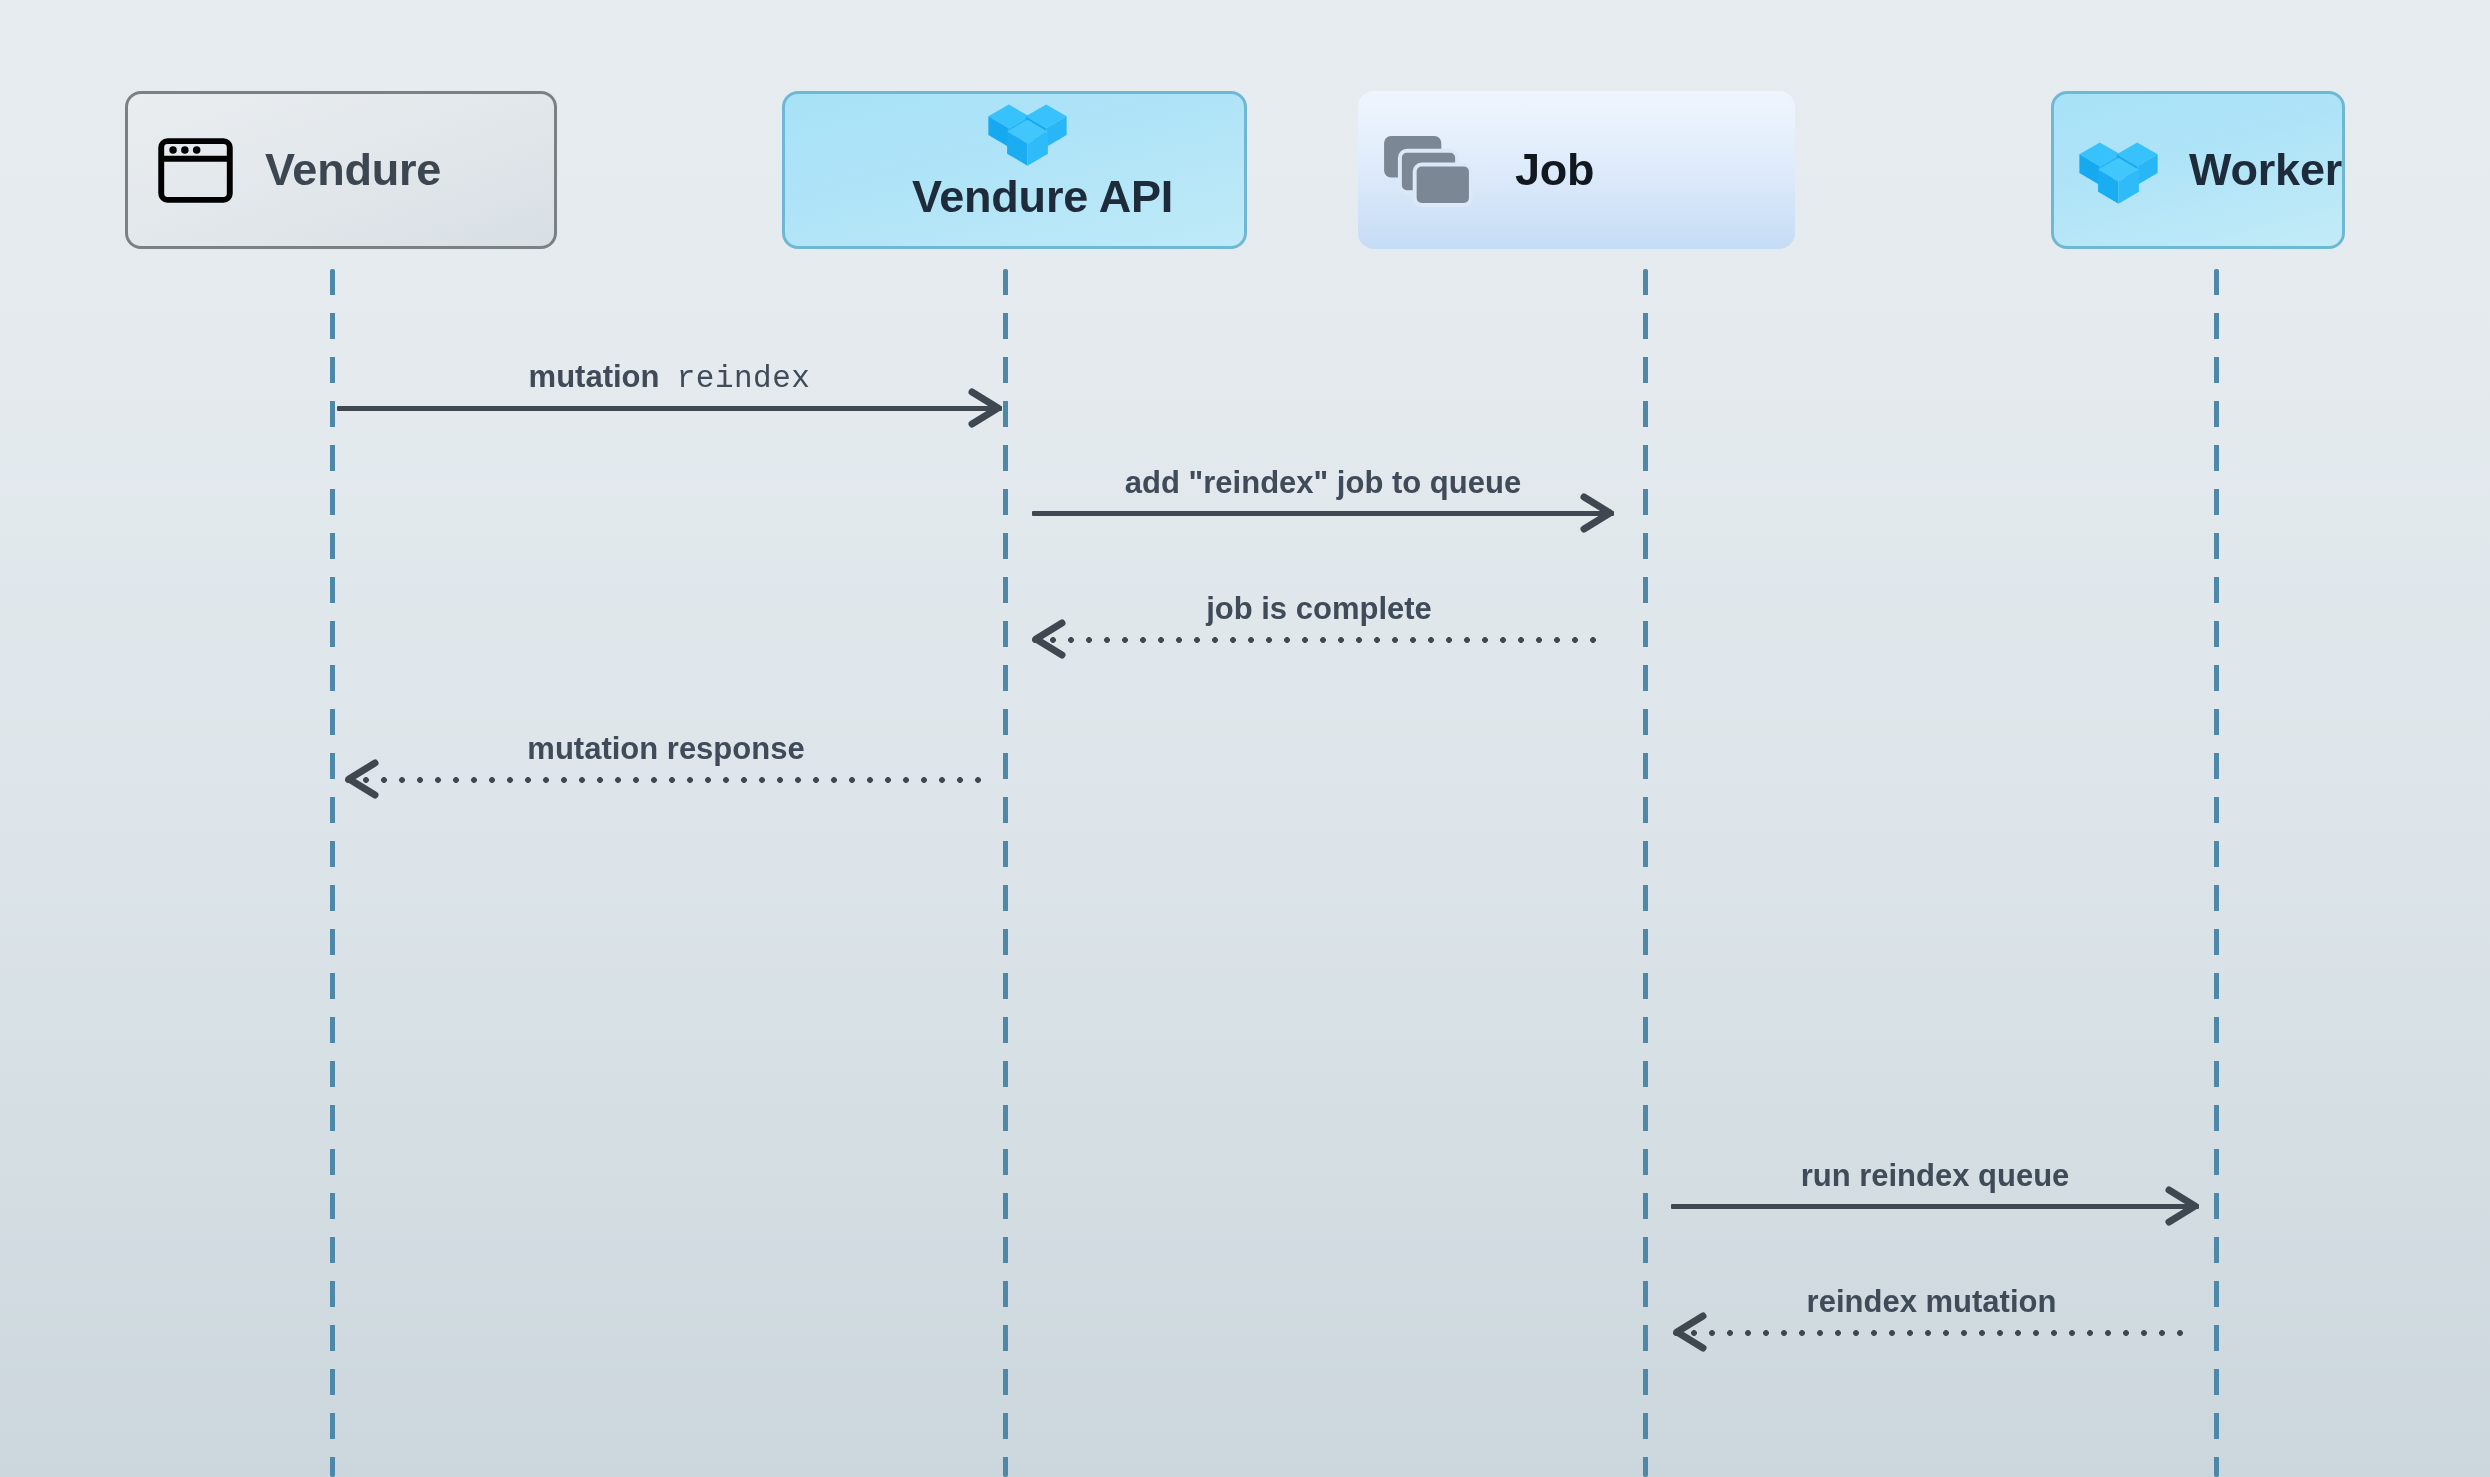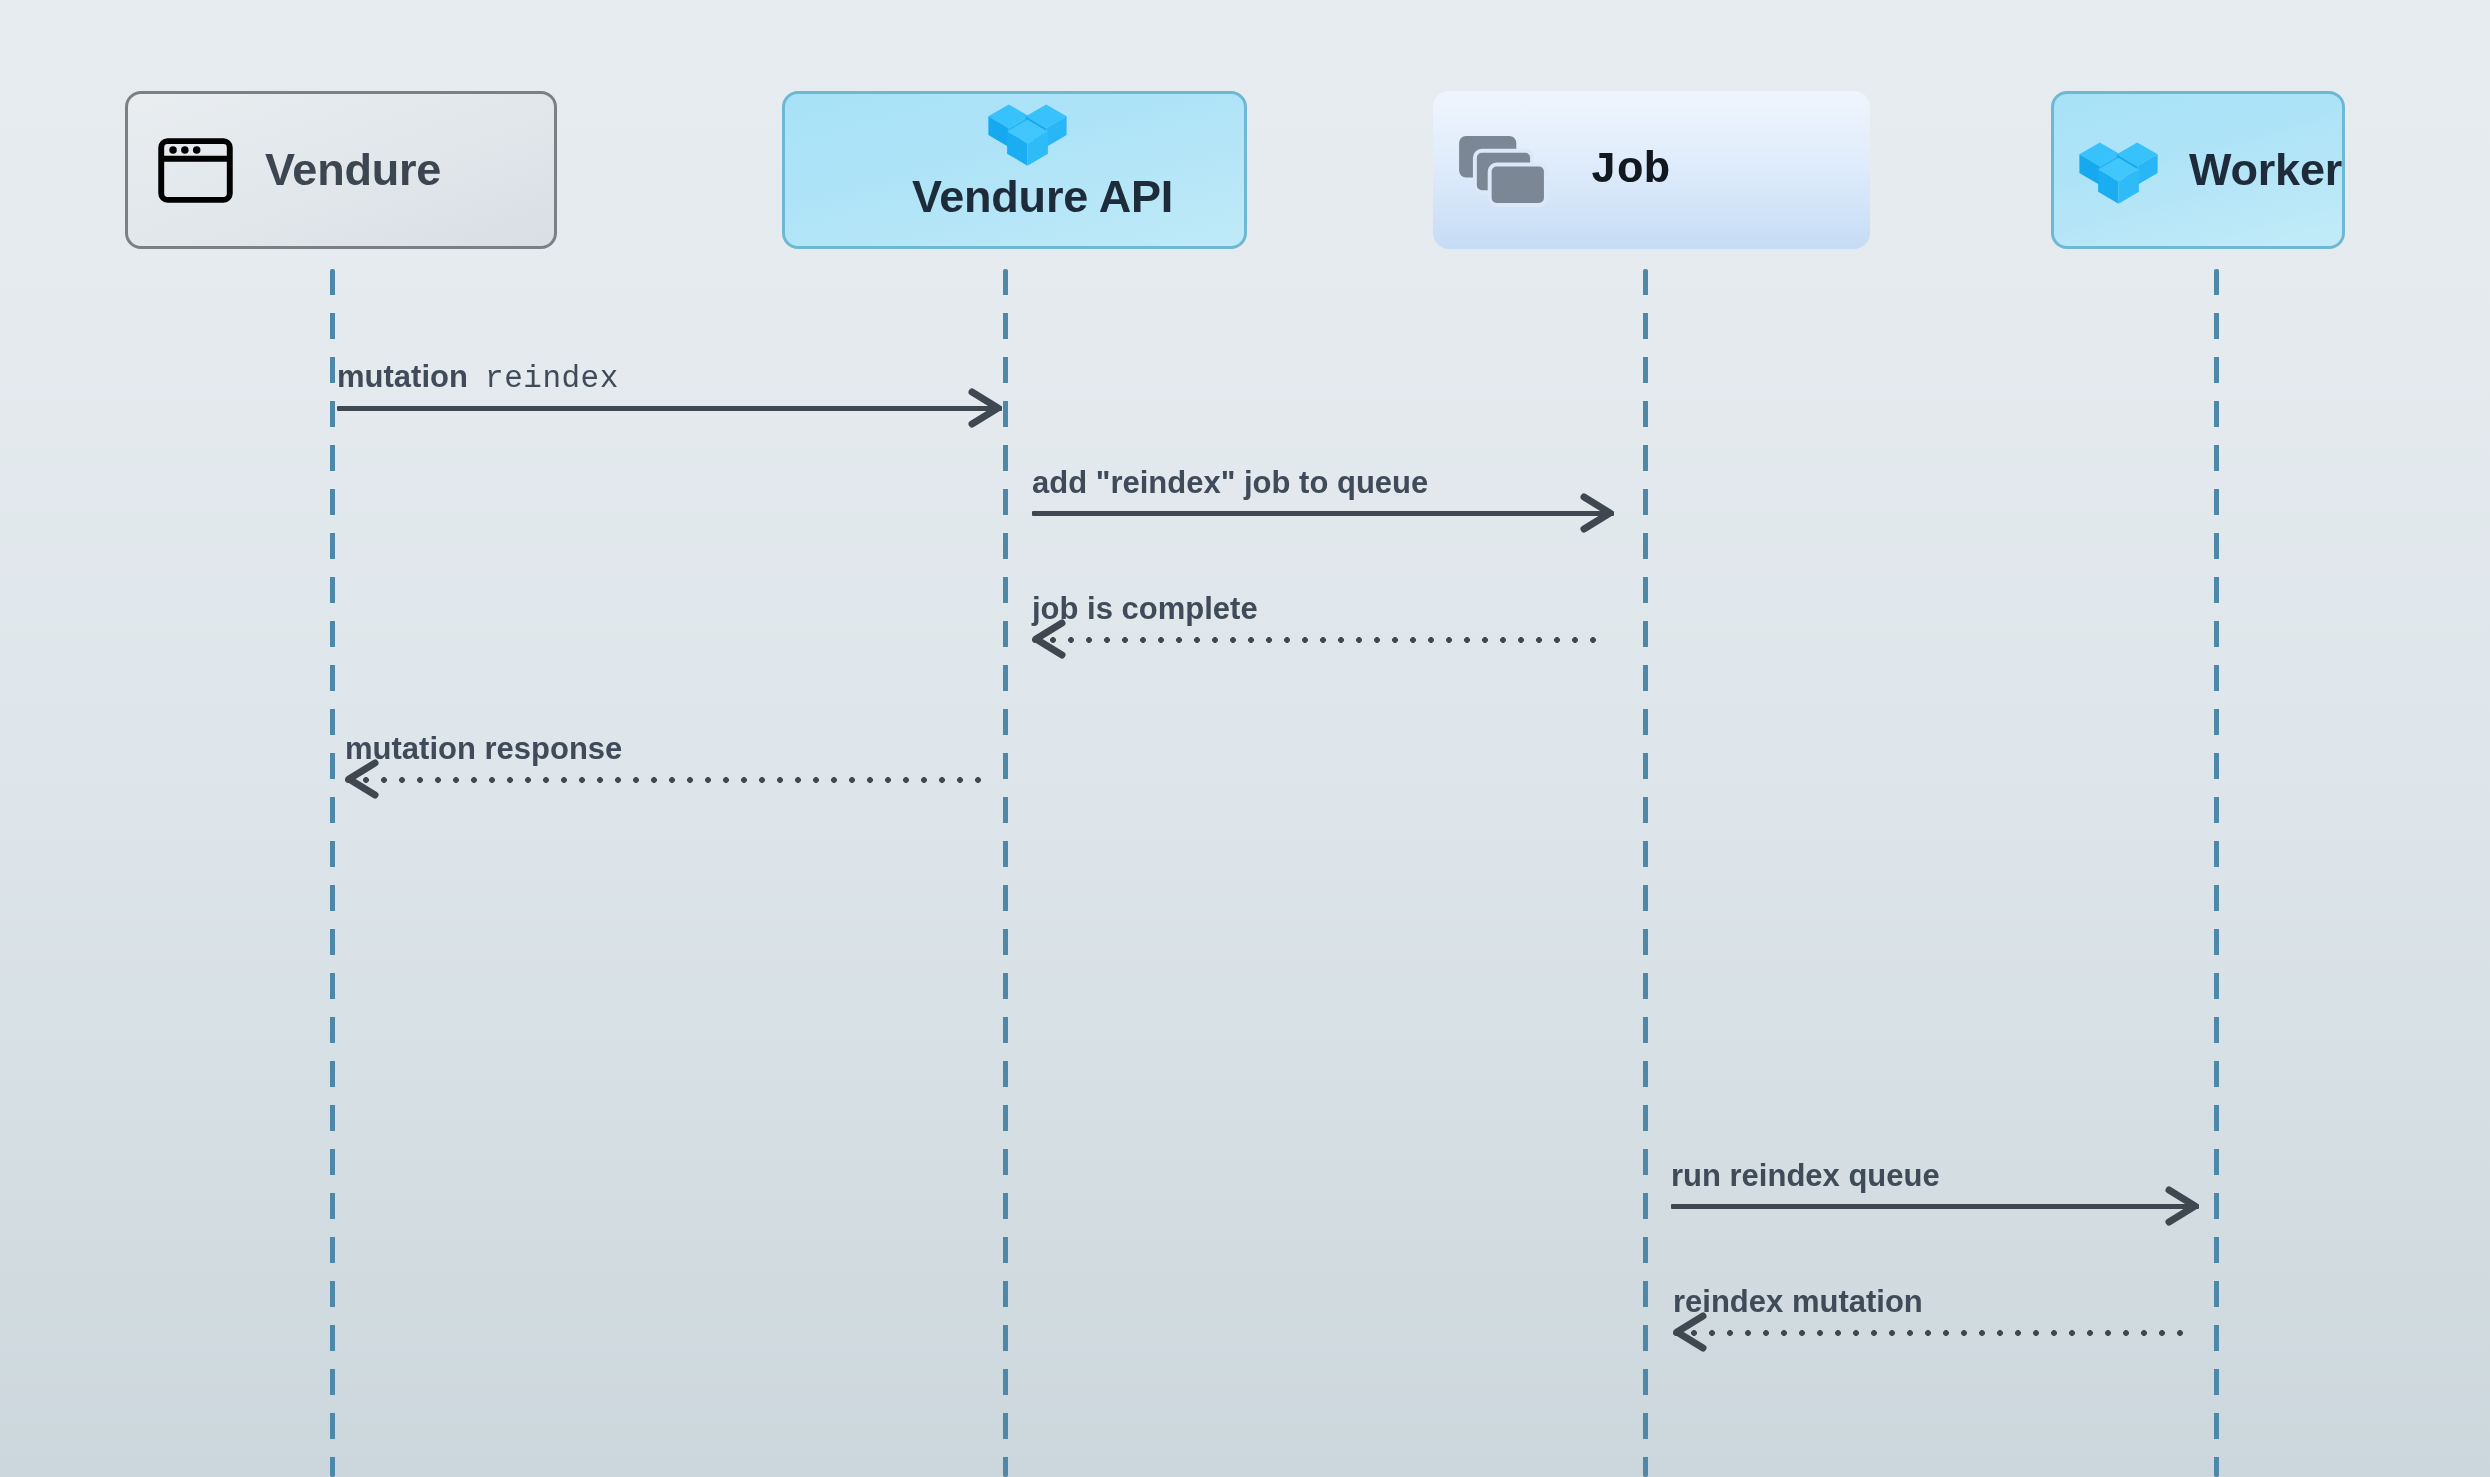--- a/index.html
+++ b/index.html
@@ -71,26 +71,25 @@
     width: 465px;
     border: 3px solid #6fb8d4;
     background: linear-gradient(165deg, #a8e2f8 0%, #aee3f7 40%, #bfeaf8 100%);
     padding-left: 26px;
     flex-direction: column;
   }
   .actor-vendure .actor-label { color: #1d2b3a; margin-left: 30px; }
 
   
   .actor-job {
-    left: 1433px;
+    left: 1358px;
     width: 437px;
     border: none;
     background: linear-gradient(to bottom, #eff5fd 0%, #e0ecfb 45%, #c5dcf5 100%);
     padding-left: 24px;
-    font-family: Liberation Mono, monospace;
   }
   .actor-job .actor-label { color: #111820; margin-left: 42px; }
 
   
   .actor-worker {
     left: 2051px;
     width: 294px;
     border: 3px solid #6fb8d4;
     background: linear-gradient(165deg, #a8e2f8 0%, #aee3f7 40%, #c2ebf8 100%);
     padding-left: 22px;
@@ -99,21 +98,21 @@
 
   
   .msg {
     position: absolute;
     height: 0;
   }
   .msg .msg-label {
     position: absolute;
     bottom: 10px;
     width: 100%;
-    text-align: left;
+    text-align: center;
     font-size: 31px;
     font-weight: bold;
     color: #3f4b59;
     white-space: nowrap;
   }
   .msg .msg-label .code {
     font-family: "Liberation Mono", monospace;
     font-weight: normal;
     font-size: 31px;
     letter-spacing: 0.5px;

